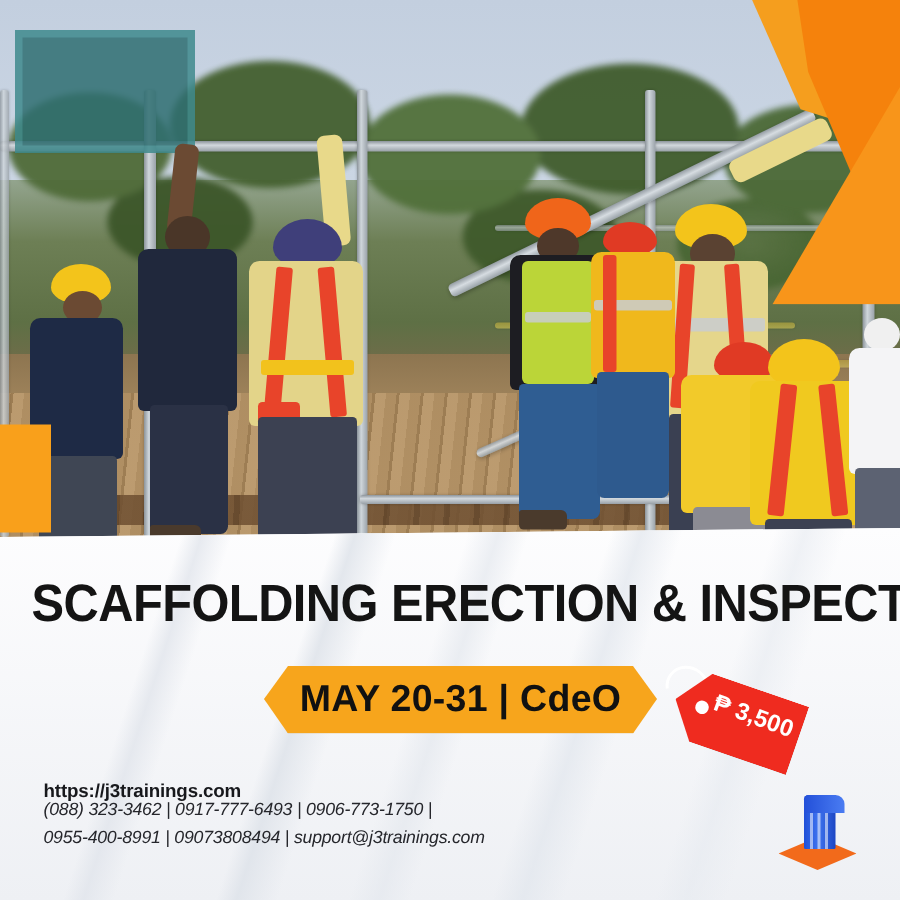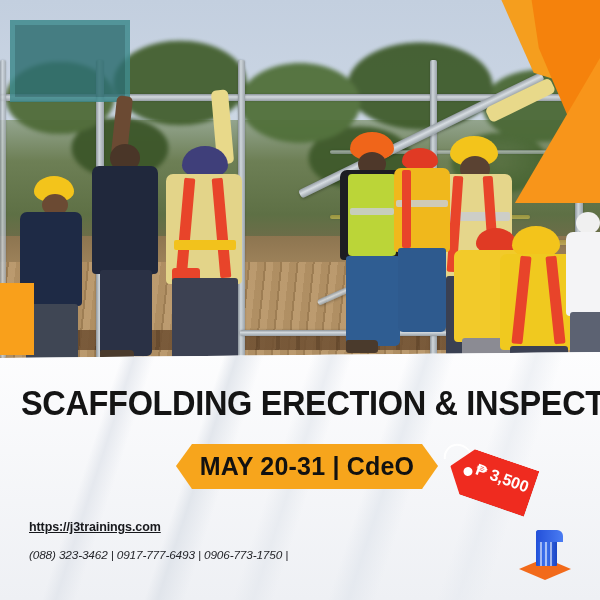--- a/index.html
+++ b/index.html
@@ -85,22 +85,22 @@
             clip-path:polygon(18px 0,86px 0,86px 48px,18px 48px,0 24px);
             box-shadow:3px 4px 5px rgba(0,0,0,.3);}
   .tag-hole{position:absolute;left:14px;top:19px;width:9px;height:9px;border-radius:50%;
             background:#fff;}
   .tag-string{position:absolute;left:-10px;top:0px;width:26px;height:24px;
               border:2.5px solid #fff;border-radius:50%;border-color:#fff transparent transparent #fff;
               transform:rotate(20deg);}
   .tag-text{position:absolute;left:22px;top:10px;width:62px;text-align:center;color:#fff;
             font-size:16px;font-weight:bold;transform:rotate(1deg);}
 
-  .url{position:absolute;left:29px;top:520px;font-size:12.5px;font-weight:bold;color:#17181c;letter-spacing:-0.1px;text-decoration:underline;}
-  .contact{position:absolute;left:29px;top:546px;font-size:11.8px;font-style:italic;color:#25262b;
+  .url{position:absolute;left:29px;top:520px;font-size:12.5px;font-weight:bold;color:#17181c;letter-spacing:-0.1px;}
+  .contact{position:absolute;left:29px;top:530px;font-size:11.8px;font-style:italic;color:#25262b;
            line-height:19px;letter-spacing:-0.15px;}
 
   .logo{position:absolute;left:519px;top:528px;width:52px;height:56px;}
   .logo-base{position:absolute;left:0;top:30px;width:52px;height:22px;background:#F26A1B;
              clip-path:polygon(26px 0,52px 11px,26px 22px,0 11px);}
   .logo-col{position:absolute;left:17px;top:2px;width:21px;height:36px;
             background:linear-gradient(90deg,#1f4fd8,#3f74ef 45%,#1c46c4);
             border-radius:3px 3px 1px 1px;}
   .logo-flute{position:absolute;top:10px;width:2px;height:26px;background:#ffffff;opacity:.55;}
   .logo-hook{position:absolute;left:17px;top:2px;width:27px;height:12px;
@@ -234,20 +234,21 @@
     <div class="tag-string"></div>
     <div class="tag-body"></div>
     <div class="tag-hole"></div>
     <div class="tag-text">₱ 3,500</div>
   </div>
 
   <div class="url">https://j3trainings.com</div>
 
   <div class="contact">
     <div>(088) 323-3462 | 0917-777-6493 | 0906-773-1750 |</div>
+    <div>0955-400-8991 | 09073808494 | support@j3trainings.com</div>
   </div>
 
   <div class="logo">
     <div class="logo-base"></div>
     <div class="logo-col">
       <div class="logo-flute" style="left:4px;"></div>
       <div class="logo-flute" style="left:9px;"></div>
       <div class="logo-flute" style="left:14px;"></div>
     </div>
     <div class="logo-hook"></div>

